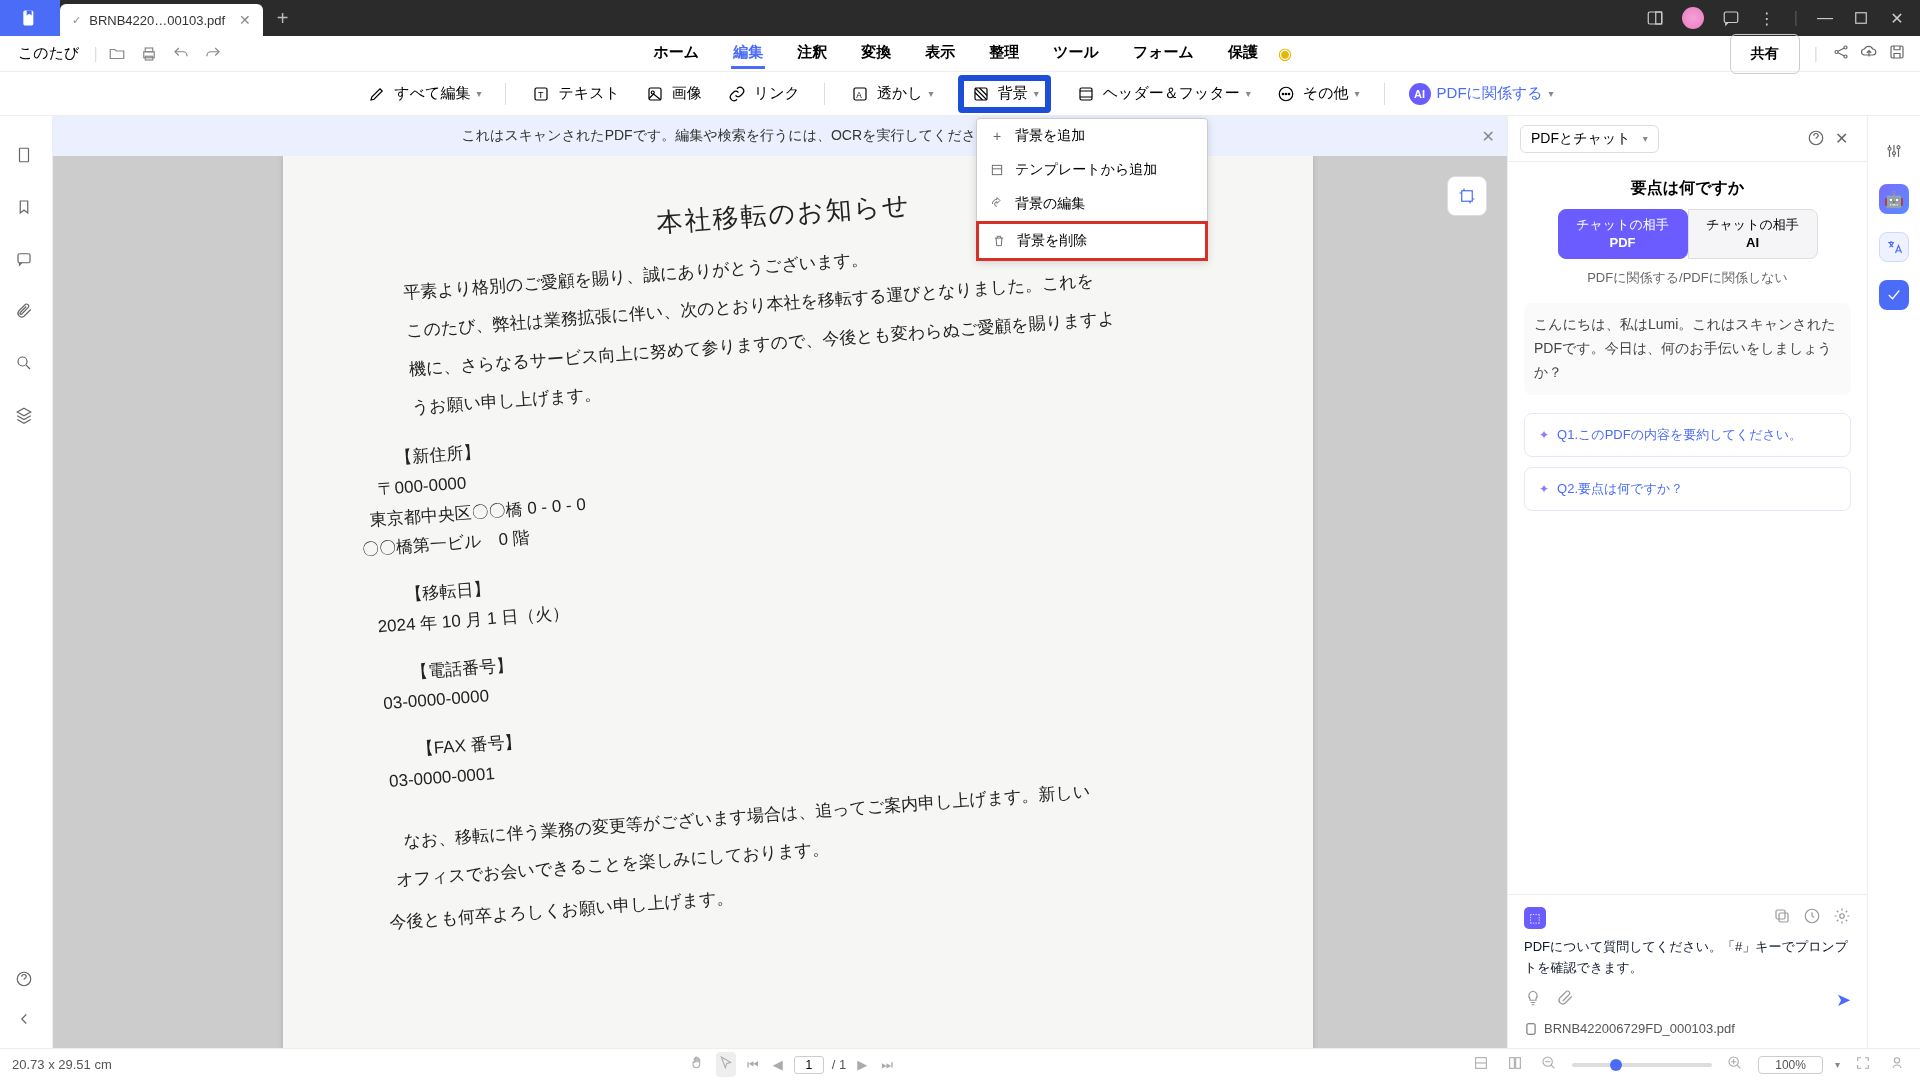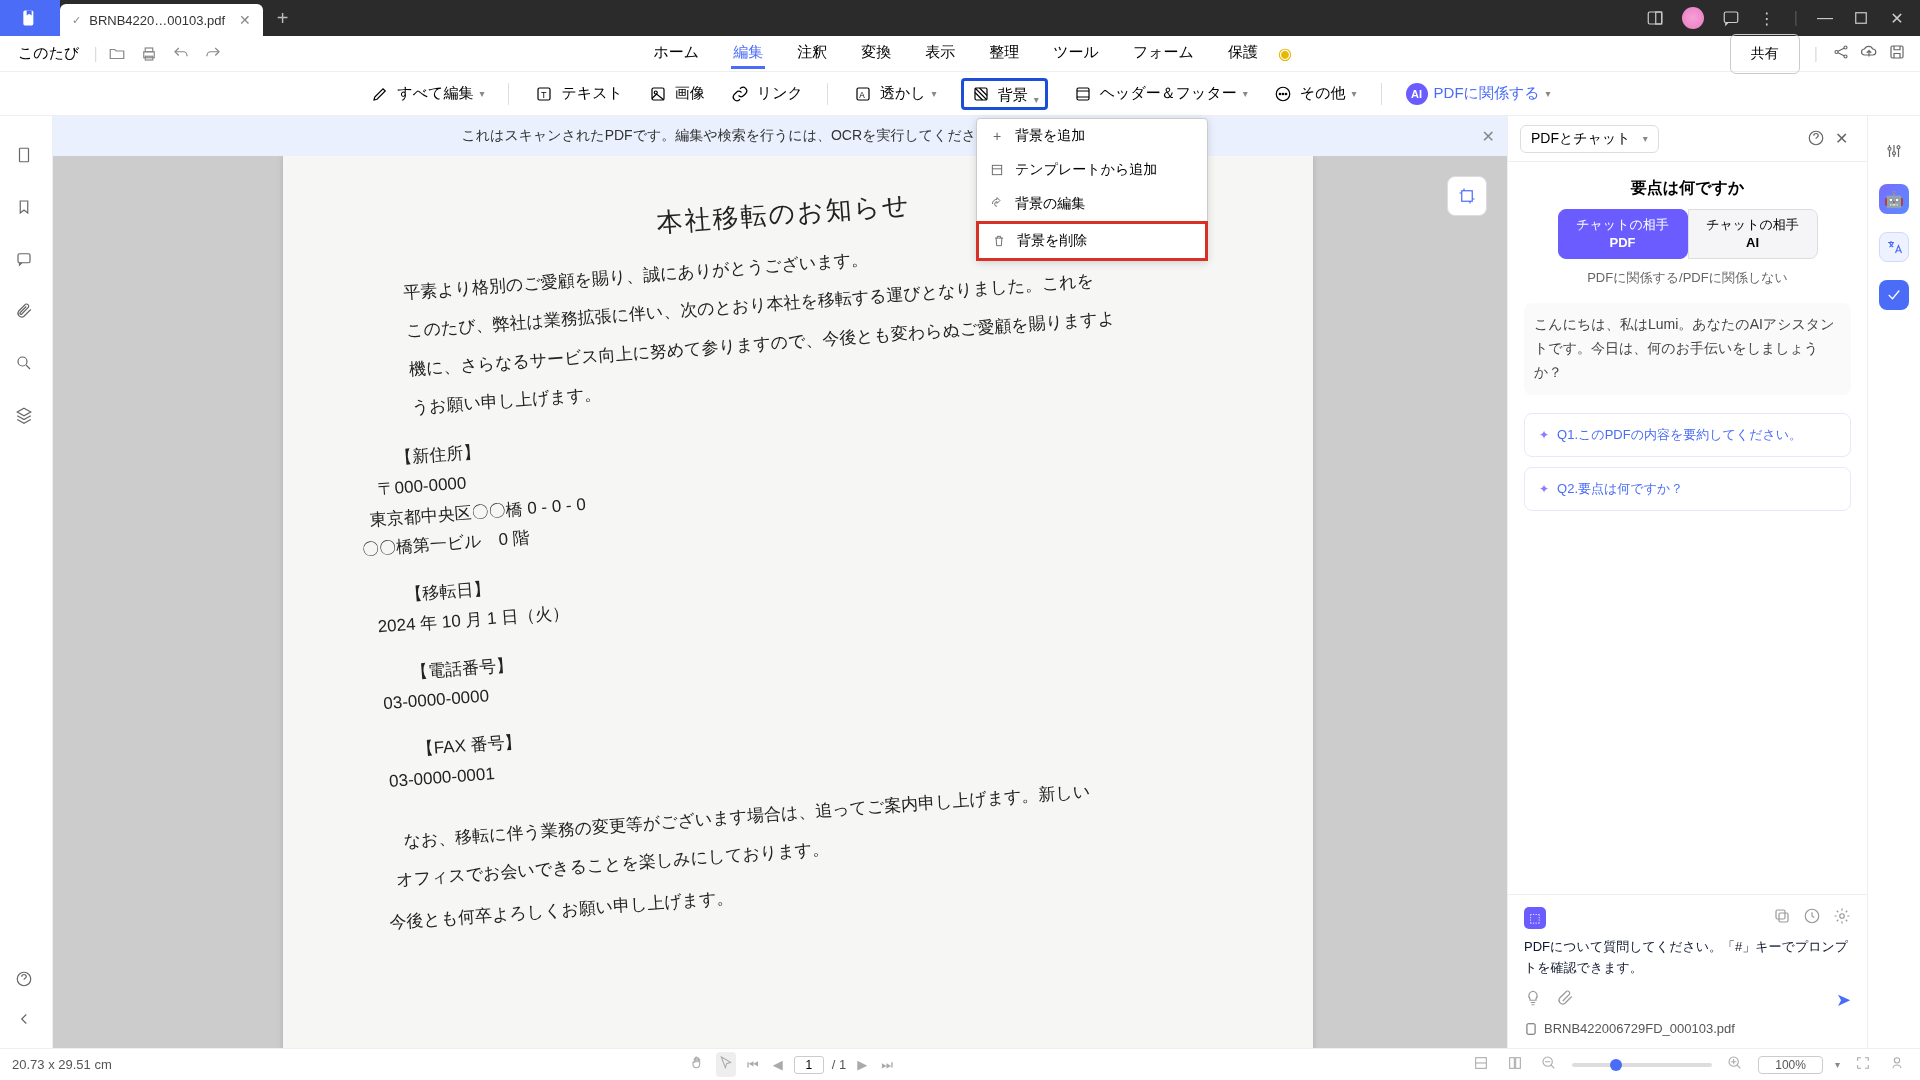--- a/index.html
+++ b/index.html
@@ -18,33 +18,33 @@
 .titlebar .win-controls > * { color: #ccc; cursor: pointer; }
 .titlebar .avatar { width: 22px; height: 22px; border-radius: 50%; background: radial-gradient(circle, #f7a1d5, #e87bc4); }
 .titlebar .win-ico { width: 18px; height: 18px; display: flex; align-items: center; justify-content: center; }
 
 
 .menubar { height: 36px; display: flex; align-items: center; padding: 0 10px; border-bottom: 1px solid #eee; gap: 6px; }
 .menubar .file-label { font-size: 15px; padding: 0 8px; }
 .menubar .micon { width: 26px; height: 26px; display: flex; align-items: center; justify-content: center; color: #888; }
 .menubar .spacer { flex: 1; }
 .menubar .main-tabs { display: flex; gap: 30px; font-size: 15px; font-weight: 500; }
-.menubar .main-tabs .mt { padding: 4px 2px; cursor: pointer; }
+.menubar .main-tabs .mt { padding: 4px 2px; cursor: pointer; font-weight: bold; }
 .menubar .main-tabs .mt.active { color: #4a6cf7; border-bottom: 3px solid #4a6cf7; }
 .menubar .bulb { color: #e6b800; padding: 0 12px; }
-.menubar .share-btn { border: 1px solid #ccc; border-radius: 6px; padding: 10px 20px; font-size: 14px; }
+.menubar .share-btn { border: 1px solid #ccc; border-radius: 6px; padding: 10px 20px; font-size: 14px; font-weight: bold; }
 .menubar .tbar-icon { width: 22px; height: 22px; color: #666; }
 
 
 .toolbar { height: 44px; display: flex; align-items: center; justify-content: center; gap: 24px; border-bottom: 1px solid #eee; font-size: 15px; }
 .toolbar .tb-item { display: flex; align-items: center; gap: 6px; cursor: pointer; }
 .toolbar .tb-item .ico { width: 22px; height: 22px; display: flex; align-items: center; justify-content: center; }
 .toolbar .tb-item .caret { font-size: 10px; color: #888; }
 .toolbar .sep { width: 1px; height: 22px; background: #ddd; }
-.toolbar .tb-border { border: 3px solid #1d4ed8; border-radius: 4px; padding: 2px 6px; align-items: flex-end; }
+.toolbar .tb-border { border: 6px solid #1d4ed8; border-radius: 4px; padding: 2px 6px; }
 .toolbar .ai-item { color: #4a6cf7; }
 .toolbar .ai-badge { width: 22px; height: 22px; border-radius: 50%; background: #6a5cff; color: #fff; display: flex; align-items: center; justify-content: center; font-size: 11px; font-weight: bold; }
 
 
 .dropdown { position: absolute; left: 976px; top: 118px; width: 232px; background: #fff; border: 1px solid #ccc; border-radius: 4px; box-shadow: 0 2px 8px rgba(0,0,0,0.15); z-index: 100; }
 .dropdown .dd-item { display: flex; align-items: center; gap: 10px; padding: 8px 12px; font-size: 14px; cursor: pointer; }
 .dropdown .dd-item.hl { border: 3px solid #d93025; margin: 0 -1px -1px -1px; }
 .dropdown .dd-ico { width: 16px; height: 16px; color: #666; display: flex; align-items: center; justify-content: center; }
 
 
@@ -426,21 +426,21 @@
       <div class="rt active">
         <span>チャットの相手</span><br>
         <b>PDF</b>
       </div>
       <div class="rt">
         <span>チャットの相手</span><br>
         <b>AI</b>
       </div>
     </div>
     <div class="rp-sub">PDFに関係する/PDFに関係しない</div>
-    <div class="rp-msg">こんにちは、私はLumi。あなたのAIアシスタントです。今日は、何のお手伝いをしましょうか？</div>
+    <div class="rp-msg">こんにちは、私はLumi。これはスキャンされたPDFです。今日は、何のお手伝いをしましょうか？</div>
     <div class="rp-q">
         <span class="spark">✦</span>
         <span>Q1.このPDFの内容を要約してください。</span>
       </div>
     <div class="rp-q">
         <span class="spark">✦</span>
         <span>Q2.要点は何ですか？</span>
       </div>
     <div class="rp-input-area">
       <div class="rp-input-row">

